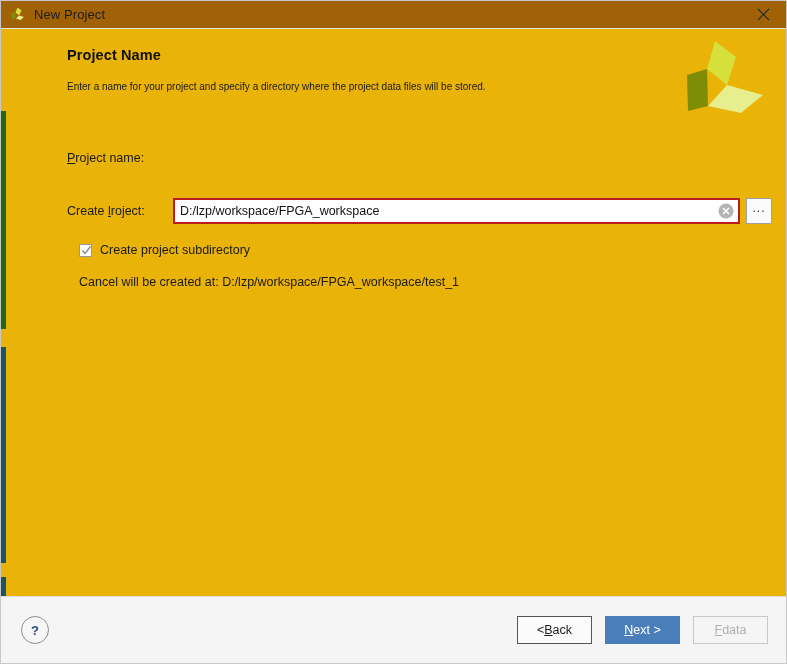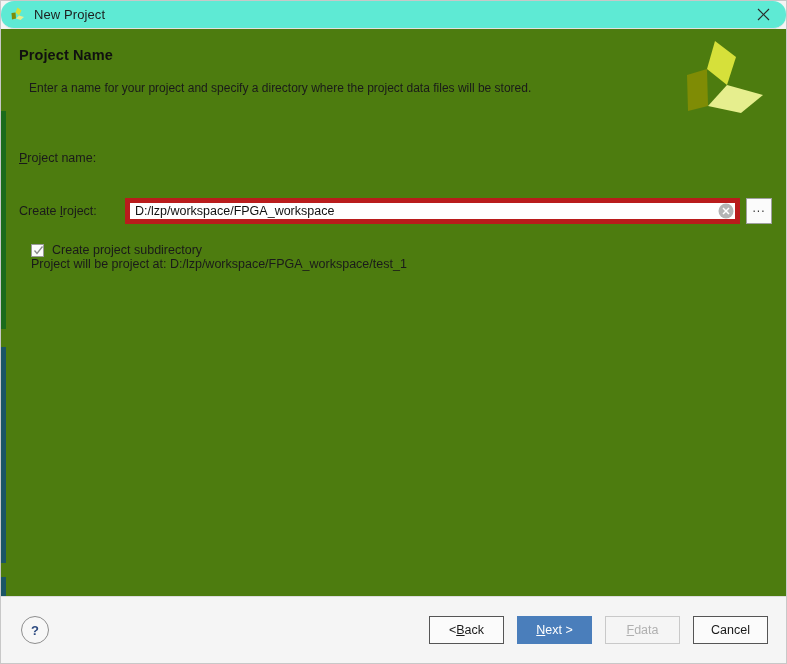--- a/index.html
+++ b/index.html
@@ -27,26 +27,25 @@
     display: flex;
     flex-direction: column;
     border: 1px solid #c8c8c8;
     box-sizing: border-box;
   }
 
   
   .titlebar {
     height: 27px;
     min-height: 27px;
-    background: #5eead4;
+    background: #a16207;
     display: flex;
     align-items: center;
     position: relative;
     border-bottom: 1px solid #e2e2e2;
-    border-radius: 13px;
   }
   .titlebar-icon {
     width: 18px;
     height: 18px;
     margin-left: 8px;
     margin-right: 7px;
     position: relative;
     flex: none;
   }
   .titlebar-title {
@@ -64,22 +63,23 @@
     align-items: center;
     justify-content: center;
     cursor: default;
   }
   .titlebar-close svg { display: block; }
 
   
   .dialog-body {
     flex: 1;
     position: relative;
-    background: #4d7c0f;
+    background: #eab308;
     overflow: hidden;
+    padding-left: 48px;
   }
 
   
   .accent-strip {
     position: absolute;
     left: 0;
     width: 5px;
   }
   .accent-green { top: 82px; height: 218px; background: #1b6b1b; }
   .accent-teal-1 { top: 318px; height: 216px; background: #1b5566; }
@@ -93,23 +93,23 @@
     box-sizing: border-box;
   }
   .header-title {
     font-size: 14.5px;
     font-weight: bold;
     color: #101010;
     margin: 0 0 18px 0;
     letter-spacing: 0.1px;
   }
   .header-subtitle {
-    font-size: 12px;
-    color: #1a1a1a;
-    margin: 10px;
+    font-size: 10px;
+    color: #1a1a1a;
+    margin: 0;
   }
   .brand-logo {
     position: absolute;
     right: 18px;
     top: 8px;
     width: 84px;
     height: 80px;
   }
 
   
@@ -136,21 +136,21 @@
 
   .field-wrap {
     position: relative;
     flex: 1;
     height: 26px;
   }
   .text-field {
     width: 100%;
     height: 26px;
     box-sizing: border-box;
-    border: 5px solid #b91c1c;
+    border: 2px solid #b91c1c;
     background: #ffffff;
     font-family: "Liberation Sans", sans-serif;
     font-size: 12.5px;
     color: #111111;
     padding: 0 30px 0 5px;
     outline: none;
   }
   .text-field.focused {
     border: 2px solid #4a7ebb;
     padding-left: 4px;
@@ -189,20 +189,21 @@
     padding-bottom: 5px;
     box-sizing: border-box;
     cursor: default;
   }
 
   .checkbox-row {
     display: flex;
     align-items: center;
     padding-left: 30px;
     margin-top: 8px;
+    margin-bottom: 18px;
   }
   .checkbox {
     width: 13px;
     height: 13px;
     border: 1px solid #9a9a9a;
     background: #fcfcfc;
     margin-right: 8px;
     position: relative;
     box-sizing: border-box;
     flex: none;
@@ -340,40 +341,37 @@
 
       <div class="checkbox-row">
         <div class="checkbox">
           <svg width="11" height="11" viewBox="0 0 11 11">
             <polyline points="1.5,5.5 4,8.5 9.5,1.5" fill="none" stroke="#8a8a8a" stroke-width="1.3"></polyline>
           </svg>
         </div>
         <div class="checkbox-label">Create project subdirectory</div>
       </div>
 
-      <div class="status-line">Project will be project at: D:/lzp/workspace/FPGA_workspace/test_1</div>
+      <div class="status-line">Cancel will be created at: D:/lzp/workspace/FPGA_workspace/test_1</div>
 
     </div>
   </div>
 
   <div class="footer">
     <div class="help-btn">?</div>
     <div class="btn-group">
       <div class="btn">
           <span>&lt; </span>
           <span class="mn">B</span>
           <span>ack</span>
         </div>
       <div class="btn primary">
           <span class="mn">N</span>
           <span>ext &gt;</span>
         </div>
       <div class="btn disabled">
           <span class="mn">F</span>
           <span>data</span>
         </div>
-      <div class="btn">
-          <span>Cancel</span>
-        </div>
     </div>
   </div>
 
 </div>
 
 </body></html>

